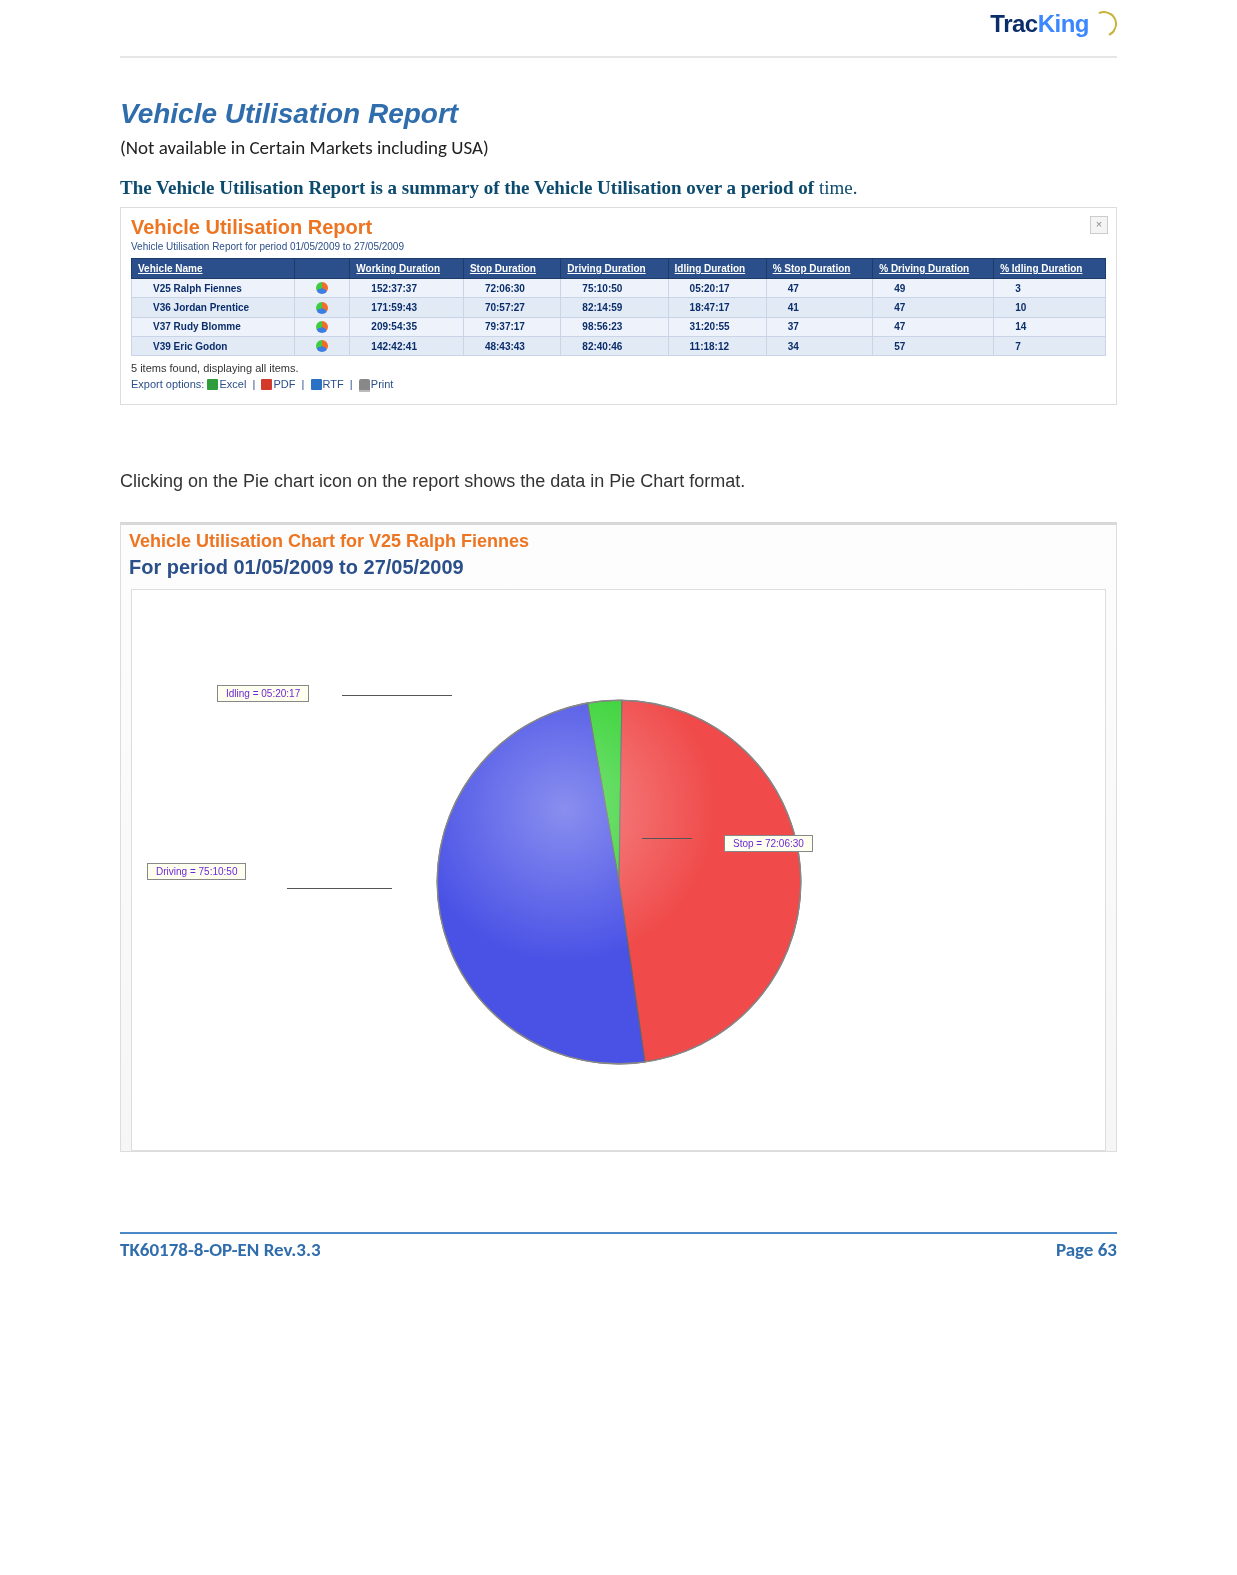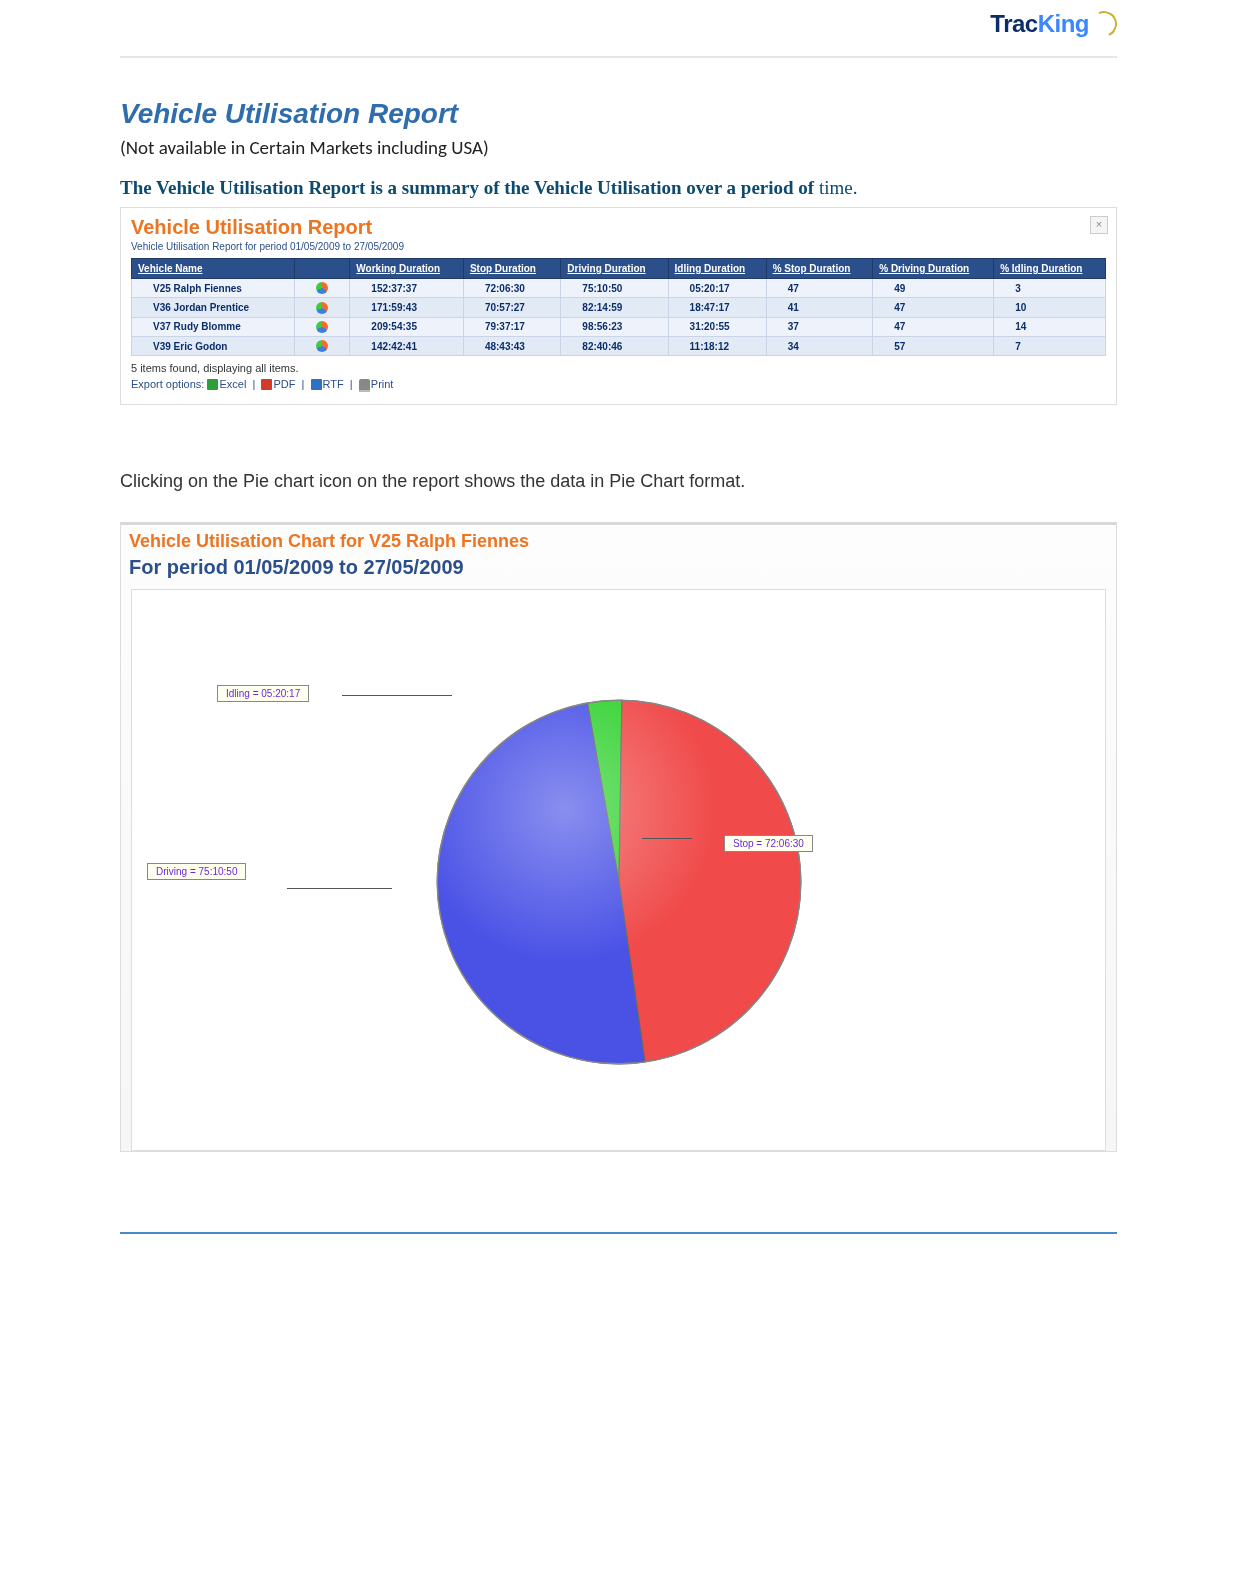--- a/index.html
+++ b/index.html
@@ -353,14 +353,20 @@
 
       <div class="ann" style="left:592px; top:238px;margin-top:7px;">Stop = 72:06:30</div>
       <div class="ann-line" style="left:510px; top:248px; width:50px;"></div>
 
       <div class="ann" style="left:15px; top:273px;">Driving = 75:10:50</div>
       <div class="ann-line" style="left:155px; top:298px; width:105px;"></div>
     </div>
   </div>
 
   <hr class="footer-hr">
+  <div class="footer">
+    <span>TK60178-8-OP-EN Rev.3.3</span>
+    <span>
+      <span>Page  </span><span>63</span>
+    </span>
+  </div>
 
 </div>
 
 </body></html>

